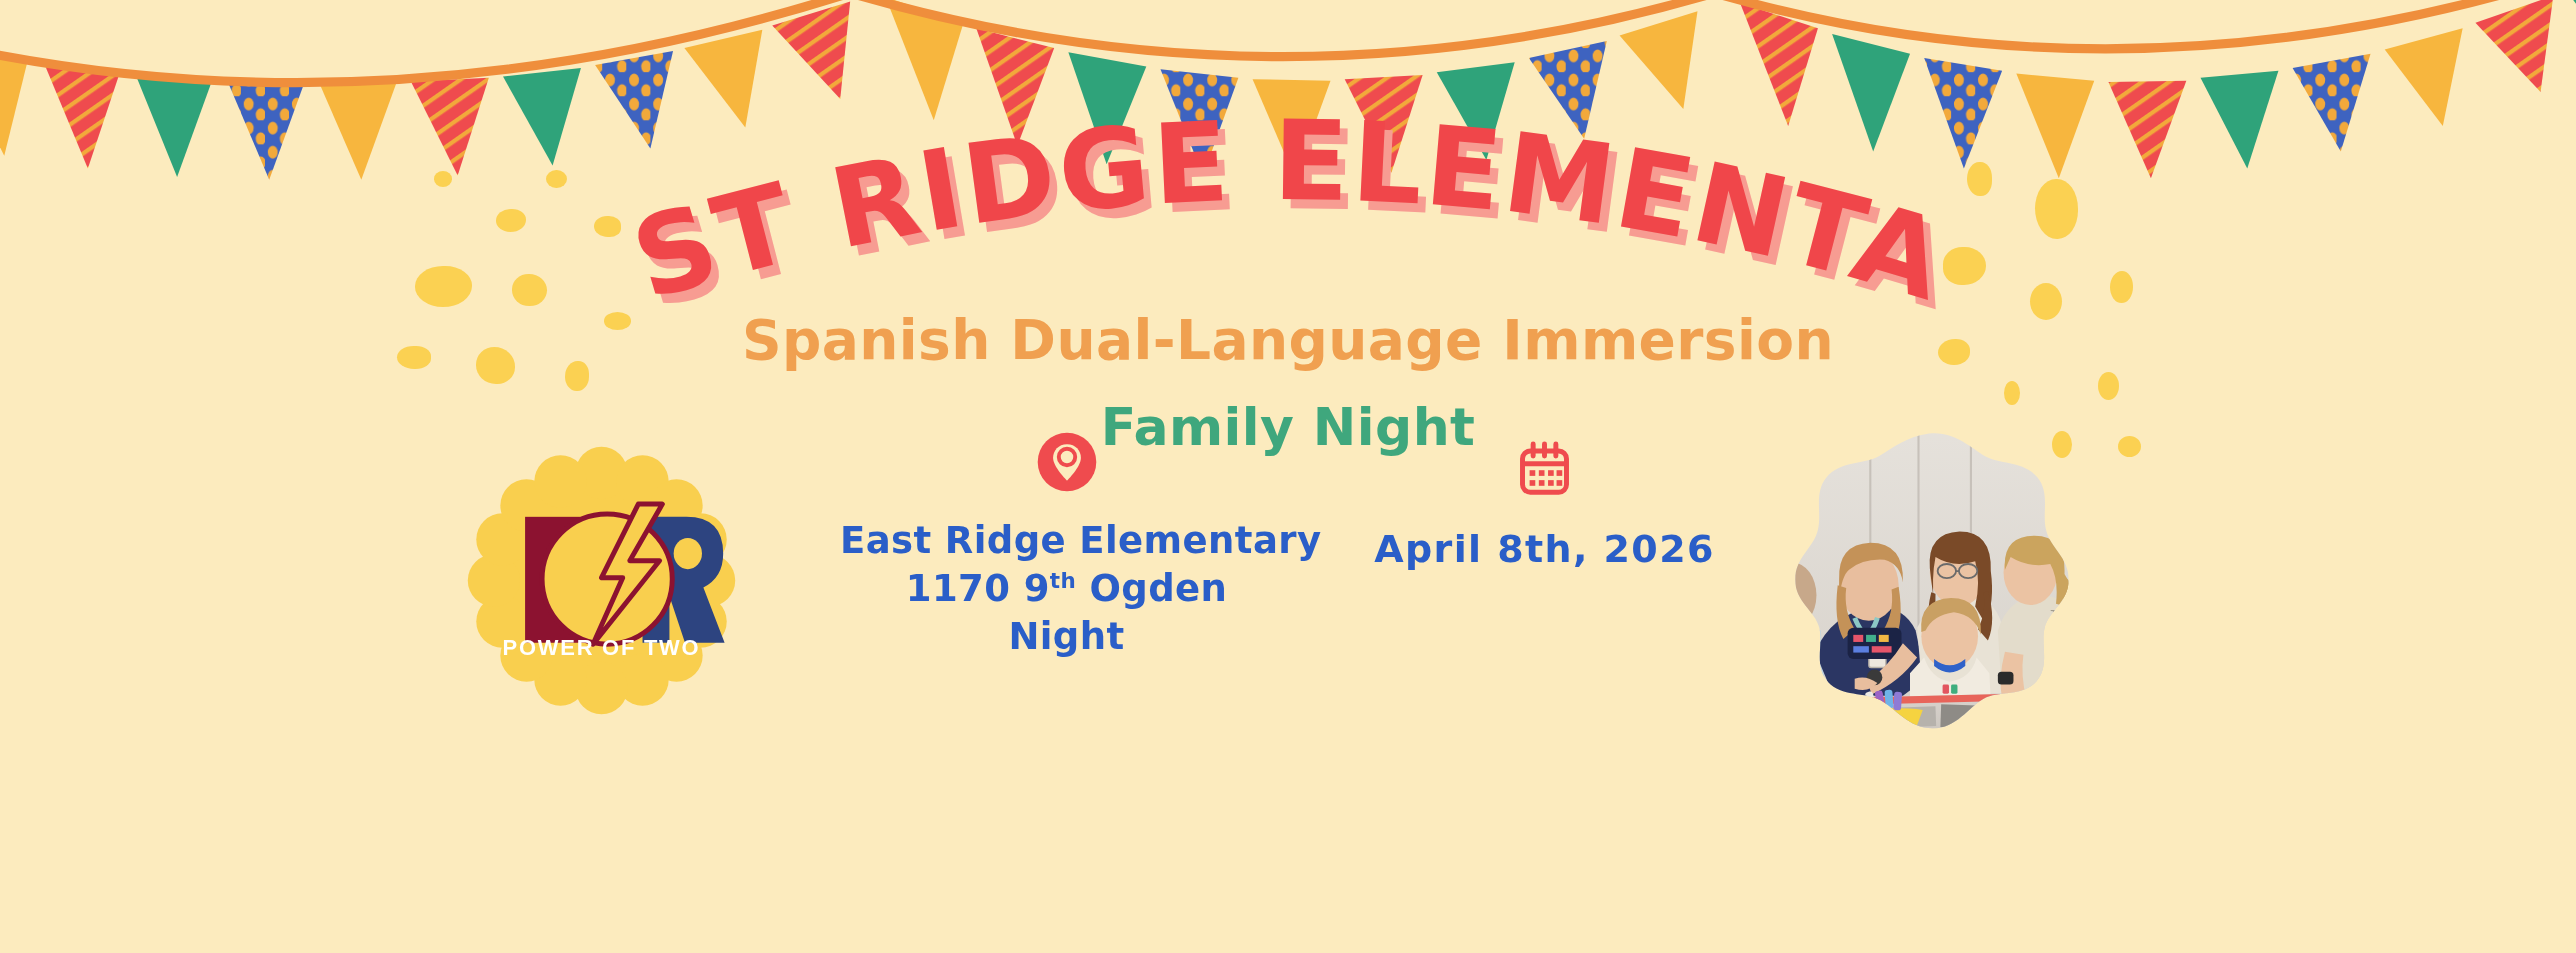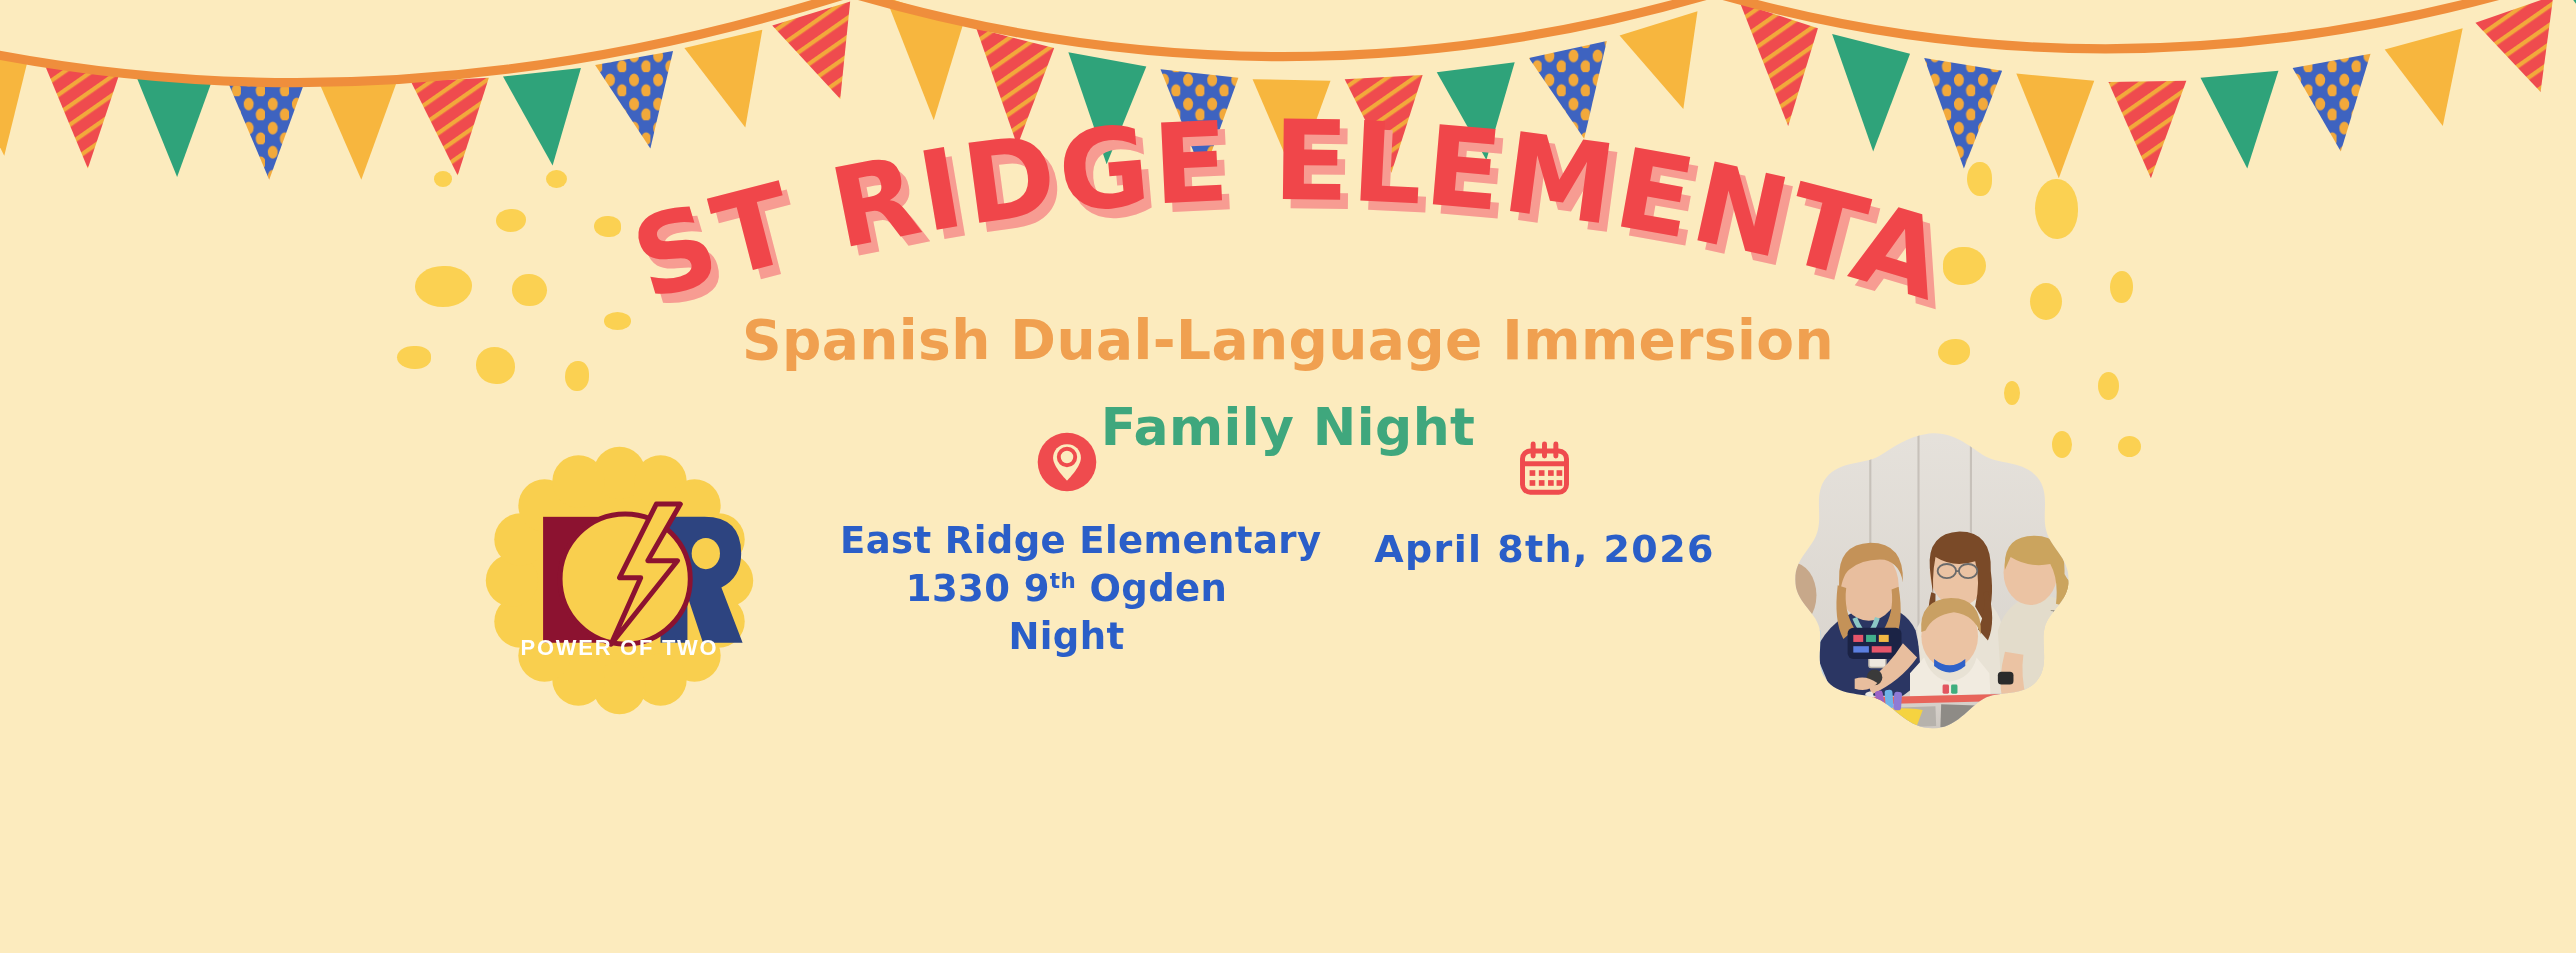--- a/index.html
+++ b/index.html
@@ -90,21 +90,21 @@
     height: 298px;
   }
 
   .info-col {
     position: absolute;
     text-align: center;
   }
 
   
   #logo-col {
-    left: 470px;
+    left: 452px;
     top: 7px;
     width: 298px;
   }
   #logo-badge-svg {
     width: 283px;
     height: 283px;
     display: block;
     margin: 0 auto;
   }
 
@@ -303,21 +303,21 @@
     <div class="info-col" id="location-col">
       <span class="icon-wrap">
         <svg width="60" height="60" viewBox="0 0 84 84">
           <circle cx="42" cy="42" r="41" fill="#EF4B4E"></circle>
           <path d="M 42 17 C 30 17 22.5 26 22.5 36 C 22.5 49 42 68 42 68 C 42 68 61.5 49 61.5 36 C 61.5 26 54 17 42 17 Z" fill="#FCEBBE"></path>
           <circle cx="42" cy="35" r="11.5" fill="none" stroke="#EF4B4E" stroke-width="5.5"></circle>
         </svg>
       </span>
       <div class="info-lines">
         <span class="line">East Ridge Elementary</span>
-        <span class="line"><span>1330</span>&nbsp;<span>9</span><span class="sup">th</span>&nbsp;<span>Ogden</span></span>
+        <span class="line"><span>1170</span>&nbsp;<span>9</span><span class="sup">th</span>&nbsp;<span>Ogden</span></span>
         <span class="line">Night</span>
       </div>
     </div>
 
     <div class="info-col" id="date-col">
       <span class="icon-wrap">
         <svg width="61" height="61" viewBox="0 0 86 86">
           <rect x="12" y="17" width="62" height="58" rx="11" ry="11" fill="none" stroke="#EF4B4E" stroke-width="7"></rect>
           <line x1="12" y1="35" x2="74" y2="35" stroke="#EF4B4E" stroke-width="7"></line>
           <line x1="27" y1="7" x2="27" y2="24" stroke="#EF4B4E" stroke-width="7" stroke-linecap="round"></line>

